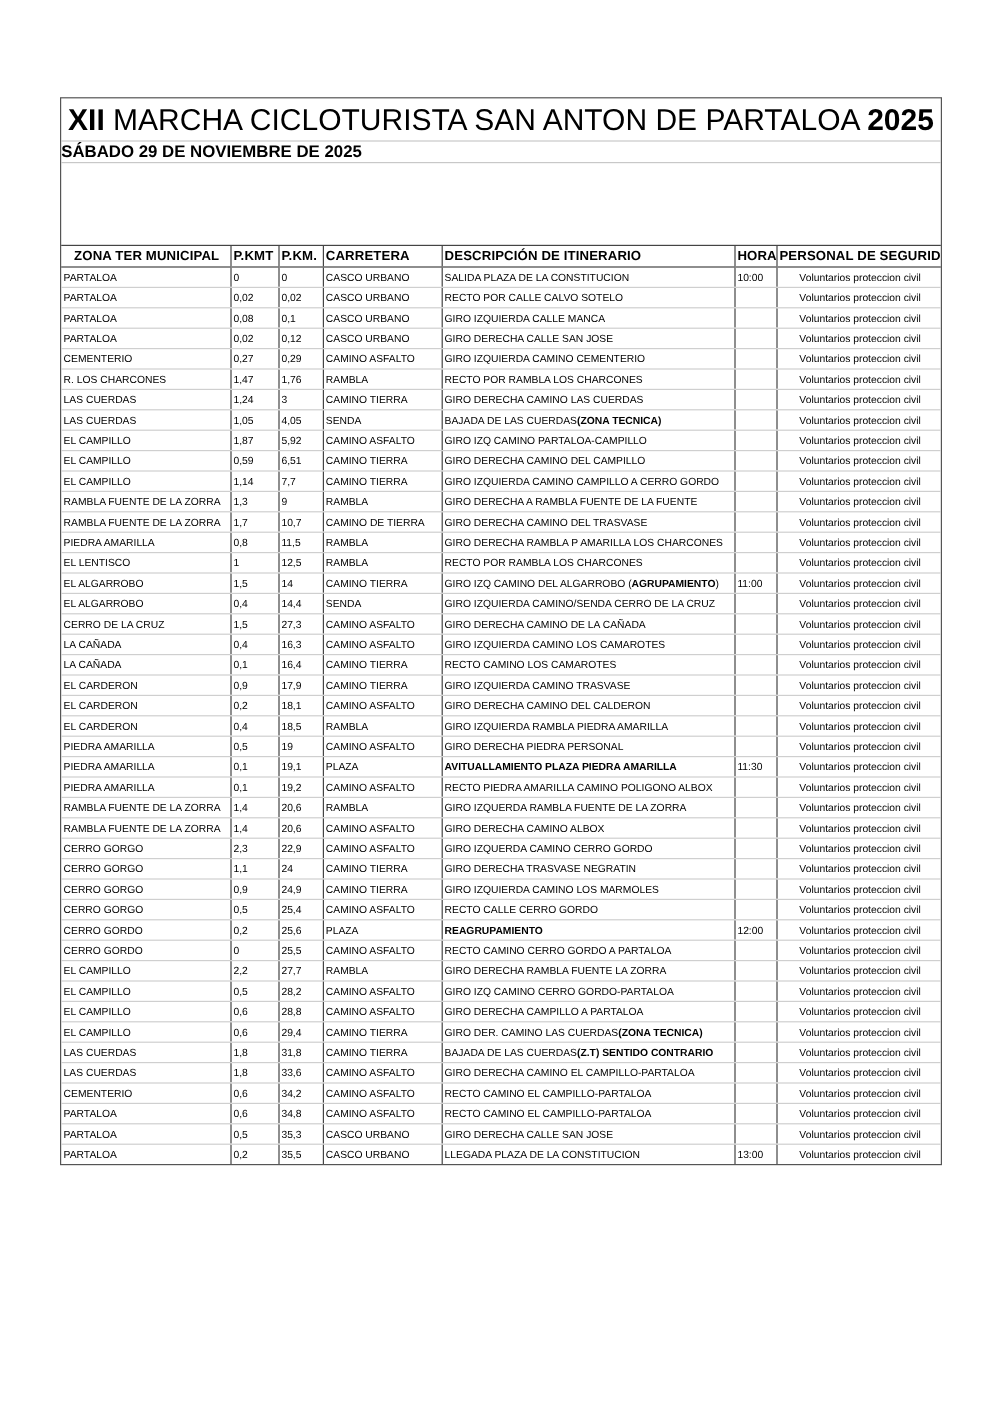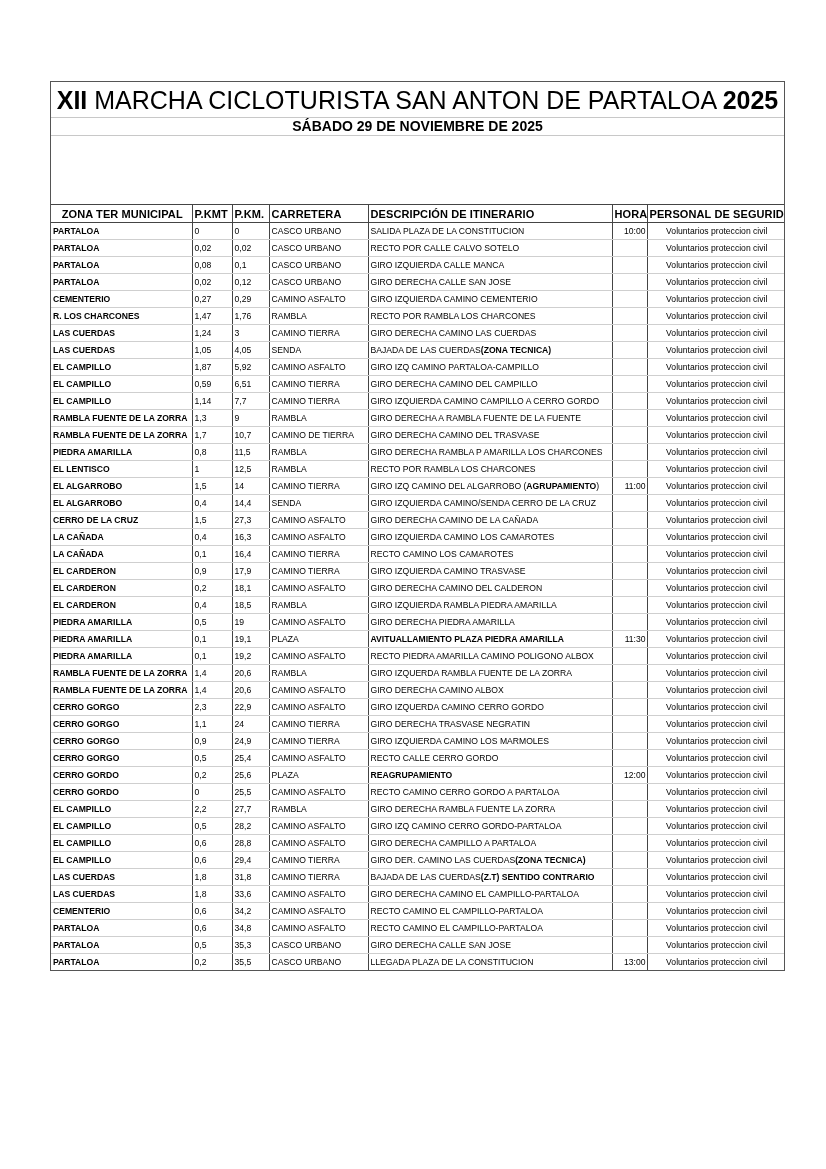--- a/index.html
+++ b/index.html
@@ -1,28 +1,28 @@
 <!DOCTYPE html>
 <html><head>
 <meta charset="utf-8">
 <style>
   html, body { margin: 0; padding: 0; background: #ffffff; }
   body { width: 826px; height: 1169px; position: relative; overflow: hidden; font-family: "Liberation Sans", sans-serif; color: #000; }
   .sheet { position: absolute; left: 50px; top: 81px; width: 735px; border: 1px solid #555; box-sizing: border-box; }
   .title-row { height: 35px; border-bottom: 1px solid #c8c8c8; text-align: center; line-height: 36px; font-size: 25px; white-space: nowrap; }
   .title-row .b { font-weight: bold; text-align: center; }
-  .subtitle-row { height: 17px; border-bottom: 1px solid #c8c8c8; text-align: center; font-size: 14px; font-weight: bold; line-height: 17px; }
+  .subtitle-row { height: 17px; border-bottom: 1px solid #c8c8c8; font-size: 14px; font-weight: bold; line-height: 17px; }
   .blank-row { height: 68px; border-bottom: 1px solid #444; }
   table { border-collapse: collapse; width: 100%; table-layout: fixed; font-family: "Liberation Sans", sans-serif; }
   th { height: 17px; font-size: 11px; font-weight: bold; text-align: left; padding: 0 0 0 2px; border-bottom: 1px solid #444; border-left: 1px solid #444; white-space: nowrap; overflow: hidden; letter-spacing: 0.1px; margin-top: 40px; }
   th:first-child { border-left: none; text-align: center; }
   td { height: 16px; font-size: 8.6px; padding: 0 0 0 2px; border-bottom: 1px solid #cfcfcf; border-left: 1px solid #444; white-space: nowrap; overflow: hidden; line-height: 16px; }
-  td:first-child { border-left: none; font-weight: bold; }
+  td:first-child { border-left: none; font-weight: normal; }
   tr:last-child td { border-bottom: none; }
-  td.hora { text-align: right; padding-right: 1px; }
+  td.hora { text-align: left; padding-right: 1px; }
   td.seg { text-align: center; }
   .bold { font-weight: bold; }
 </style>
 </head>
 <body>
 
 <div class="sheet">
   <div class="title-row">
     <span class="b">XII</span><span> MARCHA CICLOTURISTA SAN ANTON DE PARTALOA </span><span class="b">2025</span>
   </div>
@@ -255,21 +255,21 @@
           <td>RAMBLA</td>
           <td><span>GIRO IZQUIERDA RAMBLA PIEDRA AMARILLA</span><span class="bold"></span><span></span></td>
           <td class="hora"></td>
           <td class="seg">Voluntarios proteccion civil</td>
         </tr>
         <tr>
           <td>PIEDRA AMARILLA</td>
           <td>0,5</td>
           <td>19</td>
           <td>CAMINO ASFALTO</td>
-          <td><span>GIRO DERECHA PIEDRA AMARILLA</span><span class="bold"></span><span></span></td>
+          <td><span>GIRO DERECHA PIEDRA PERSONAL</span><span class="bold"></span><span></span></td>
           <td class="hora"></td>
           <td class="seg">Voluntarios proteccion civil</td>
         </tr>
         <tr>
           <td>PIEDRA AMARILLA</td>
           <td>0,1</td>
           <td>19,1</td>
           <td>PLAZA</td>
           <td><span></span><span class="bold">AVITUALLAMIENTO PLAZA PIEDRA AMARILLA</span><span></span></td>
           <td class="hora">11:30</td>

